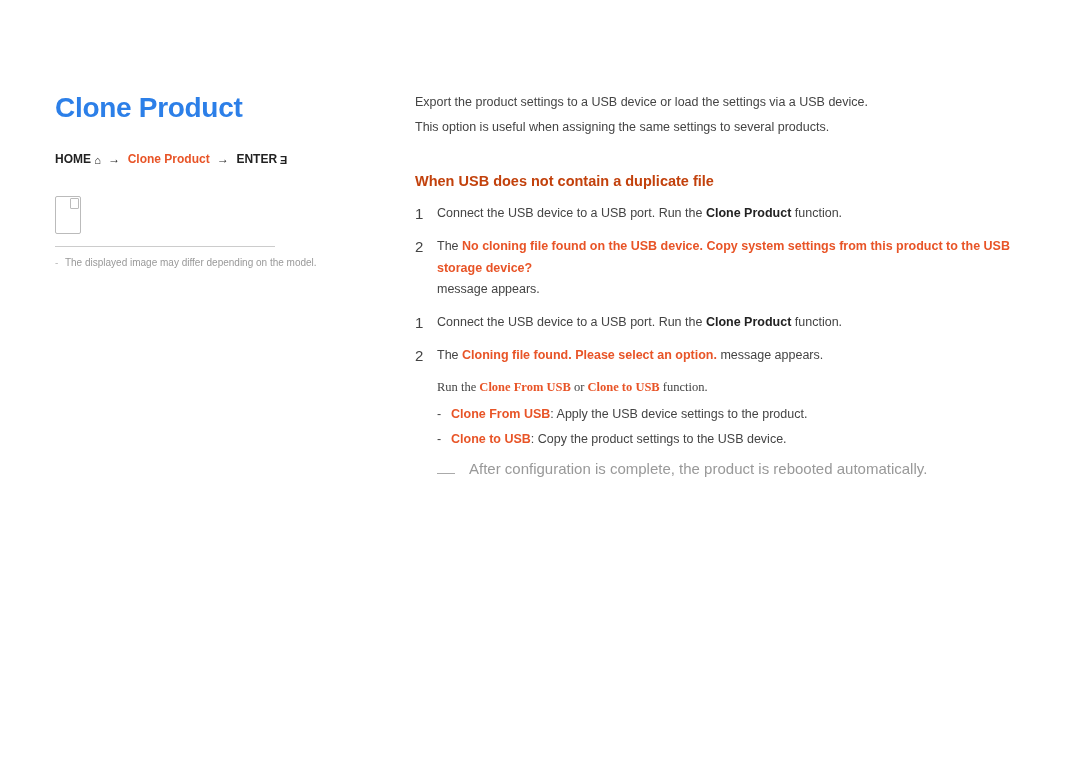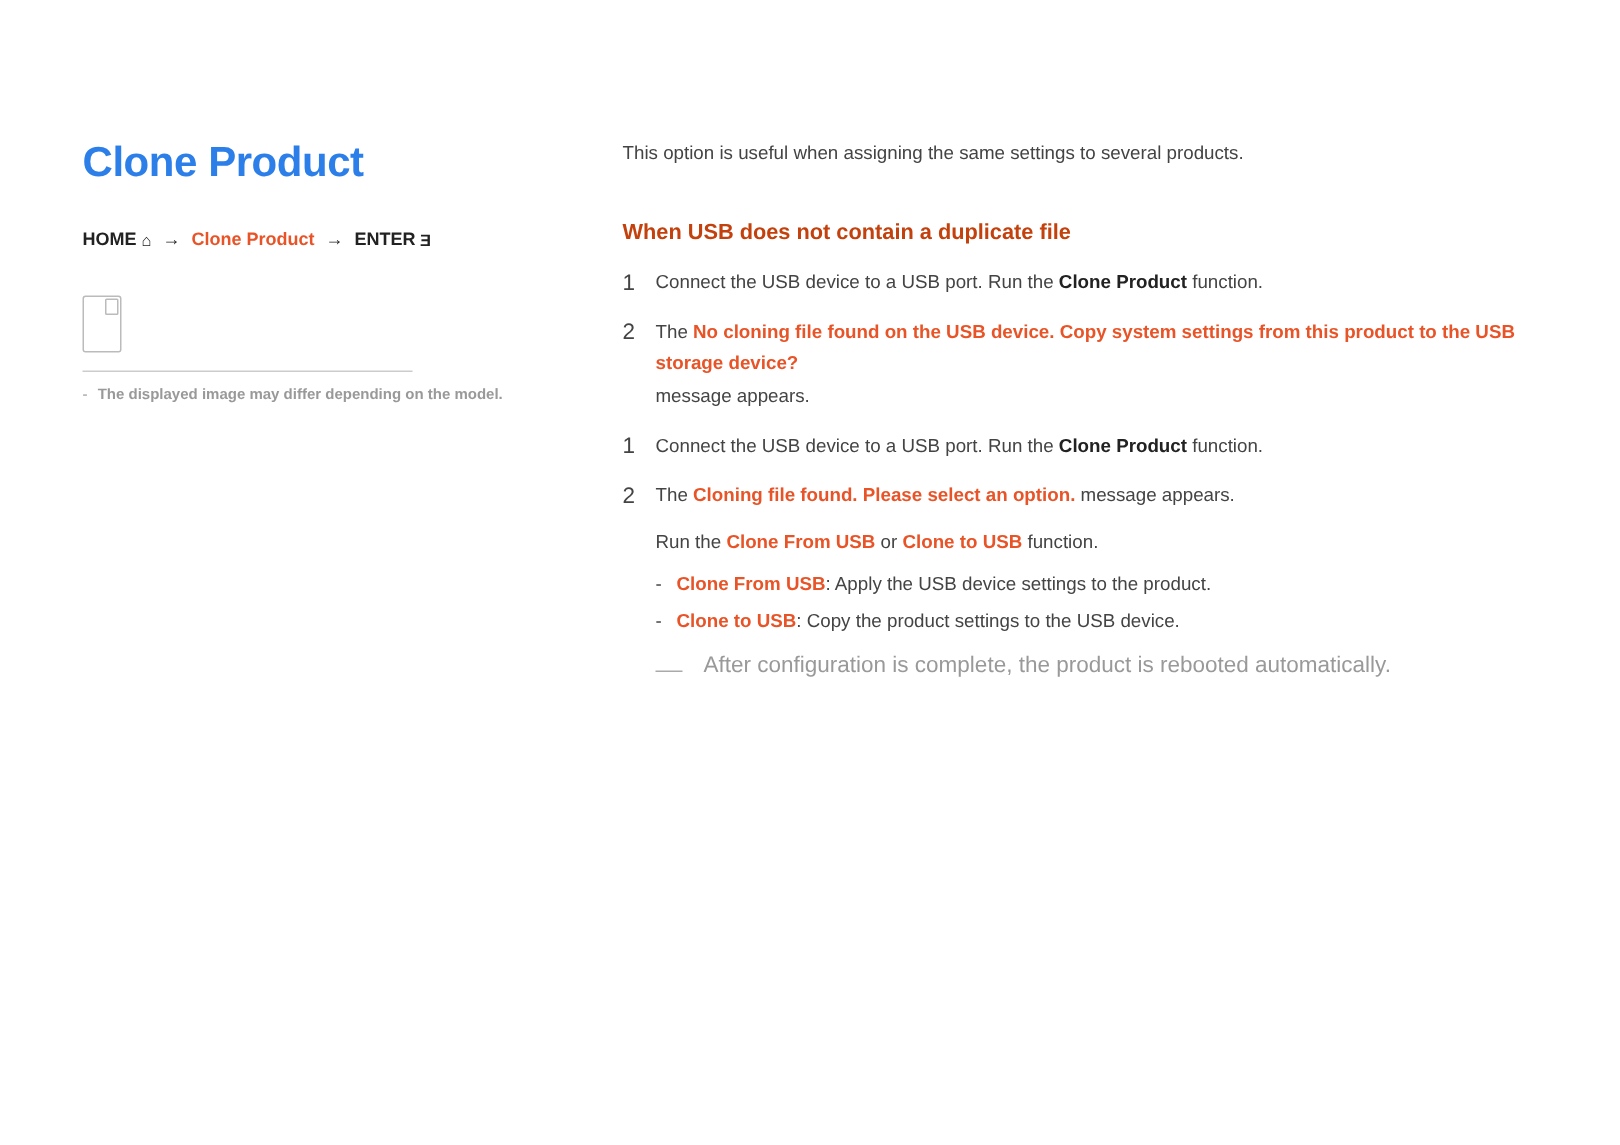--- a/index.html
+++ b/index.html
@@ -10,31 +10,31 @@
   .heading { font-size: 28px; font-weight: 600; color: #2c7fe8; letter-spacing: -0.3px; margin-bottom: 28px; }
   .breadcrumb { font-size: 12px; font-weight: 700; color: #222; margin-bottom: 30px; }
   .breadcrumb .em { color: #e85427; font-weight: 700; }
   .breadcrumb .arrow { color: #222; padding: 0 4px; }
   .glyph { display:inline-block; vertical-align: -1px; }
   .home-glyph { font-size: 11px; }
   .enter-glyph { font-size: 11px; display:inline-block; transform: scaleX(-1); }
   .thumb-box { width: 26px; height: 38px; border: 1px solid #bbb; border-radius: 2px; display: flex; align-items: flex-start; justify-content: flex-end; padding: 1px; margin-bottom: 12px; }
   .thumb-inner { width: 9px; height: 11px; background: #fff; border: 1px solid #bbb; border-radius: 1px; }
   .hr { border: 0; border-top: 1px solid #ccc; width: 220px; margin-bottom: 10px; }
-  .footnote-row { font-size: 10px; color: #999; font-weight: bold; }
+  .footnote-row { font-size: 10px; color: #999; }
   .footnote-dash { color: #bbb; padding-right: 4px; }
   .intro-line { margin-bottom: 4px; }
   .subheading { font-size: 14.5px; font-weight: 700; color: #c2410c; margin-top: 30px; margin-bottom: 10px; }
   .num-list { list-style: none; }
   .num-list > li { display: flex; margin-bottom: 12px; }
   .num { width: 22px; flex-shrink: 0; font-family: "Segoe UI", Arial, sans-serif; font-size: 15px; font-weight: 400; color: #444; line-height: 1.4; }
   .num-body { flex: 1; }
   .bold { font-weight: 700; color: #222; }
   .em { color: #e85427; font-weight: 700; }
-  .sub-indent { margin-top: 10px; }
+  .sub-indent { margin-top: 10px; font-family: Liberation Serif, serif; }
   .dash-list { list-style: none; margin-top: 6px; margin-left: 0; }
   .dash-list li { display: flex; margin-bottom: 4px; }
   .dash-list .dash { width: 14px; flex-shrink: 0; text-align: left; color: #444; }
   .note-row { display: flex; margin-top: 6px; color: #999; font-size: 15px; }
   .note-dash { width: 32px; flex-shrink: 0; }
   .note-dash .nline { display:inline-block; width:18px; border-top:1px solid #aaa; margin-top:8px;}
 </style>
 </head>
 <body>
 
@@ -59,20 +59,21 @@
 
     <hr class="hr">
 
     <div class="footnote-row">
       <span class="footnote-dash">-</span>
       <span>The displayed image may differ depending on the model.</span>
     </div>
   </div>
 
   <div class="right-col">
+    <p class="intro-line">Export the product settings to a USB device or load the settings via a USB device.</p>
     <p class="intro-line">This option is useful when assigning the same settings to several products.</p>
 
     <h2 class="subheading">When USB does not contain a duplicate file</h2>
     <ol class="num-list">
       <li>
         <span class="num">1</span>
         <span class="num-body">
           <span>Connect the USB device to a USB port. Run the </span><span class="bold">Clone Product</span><span> function.</span>
         </span>
       </li>

